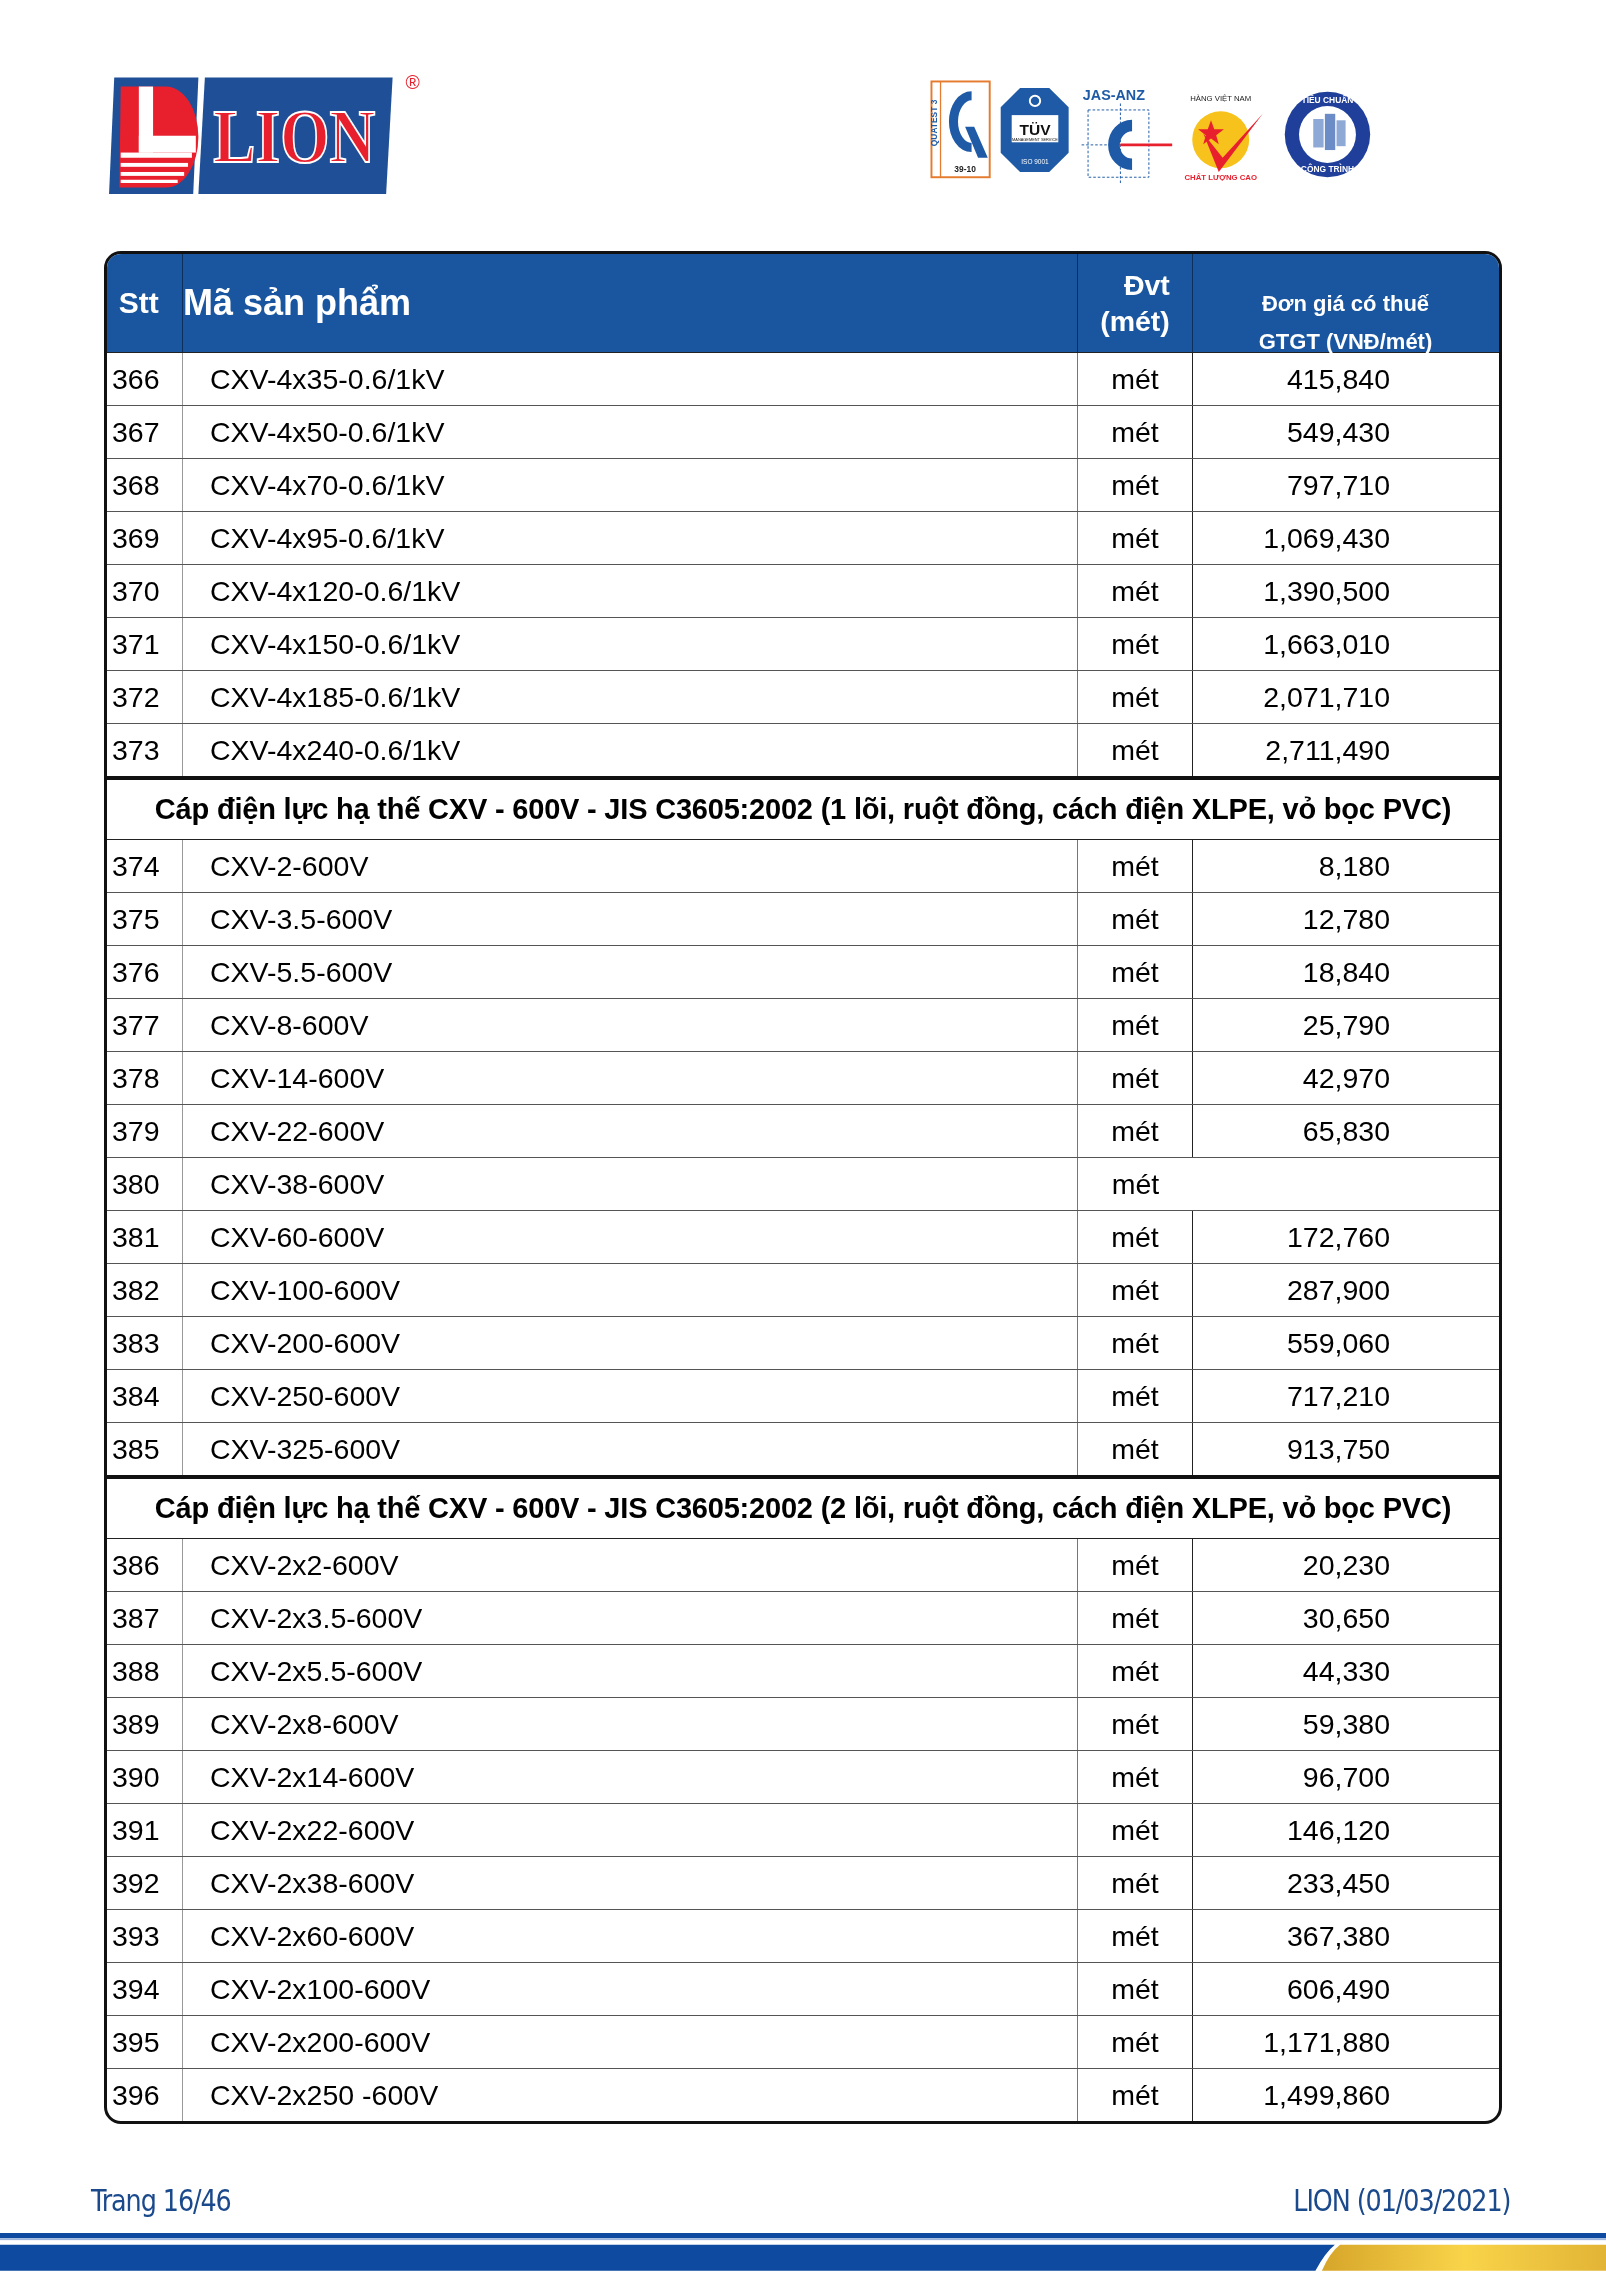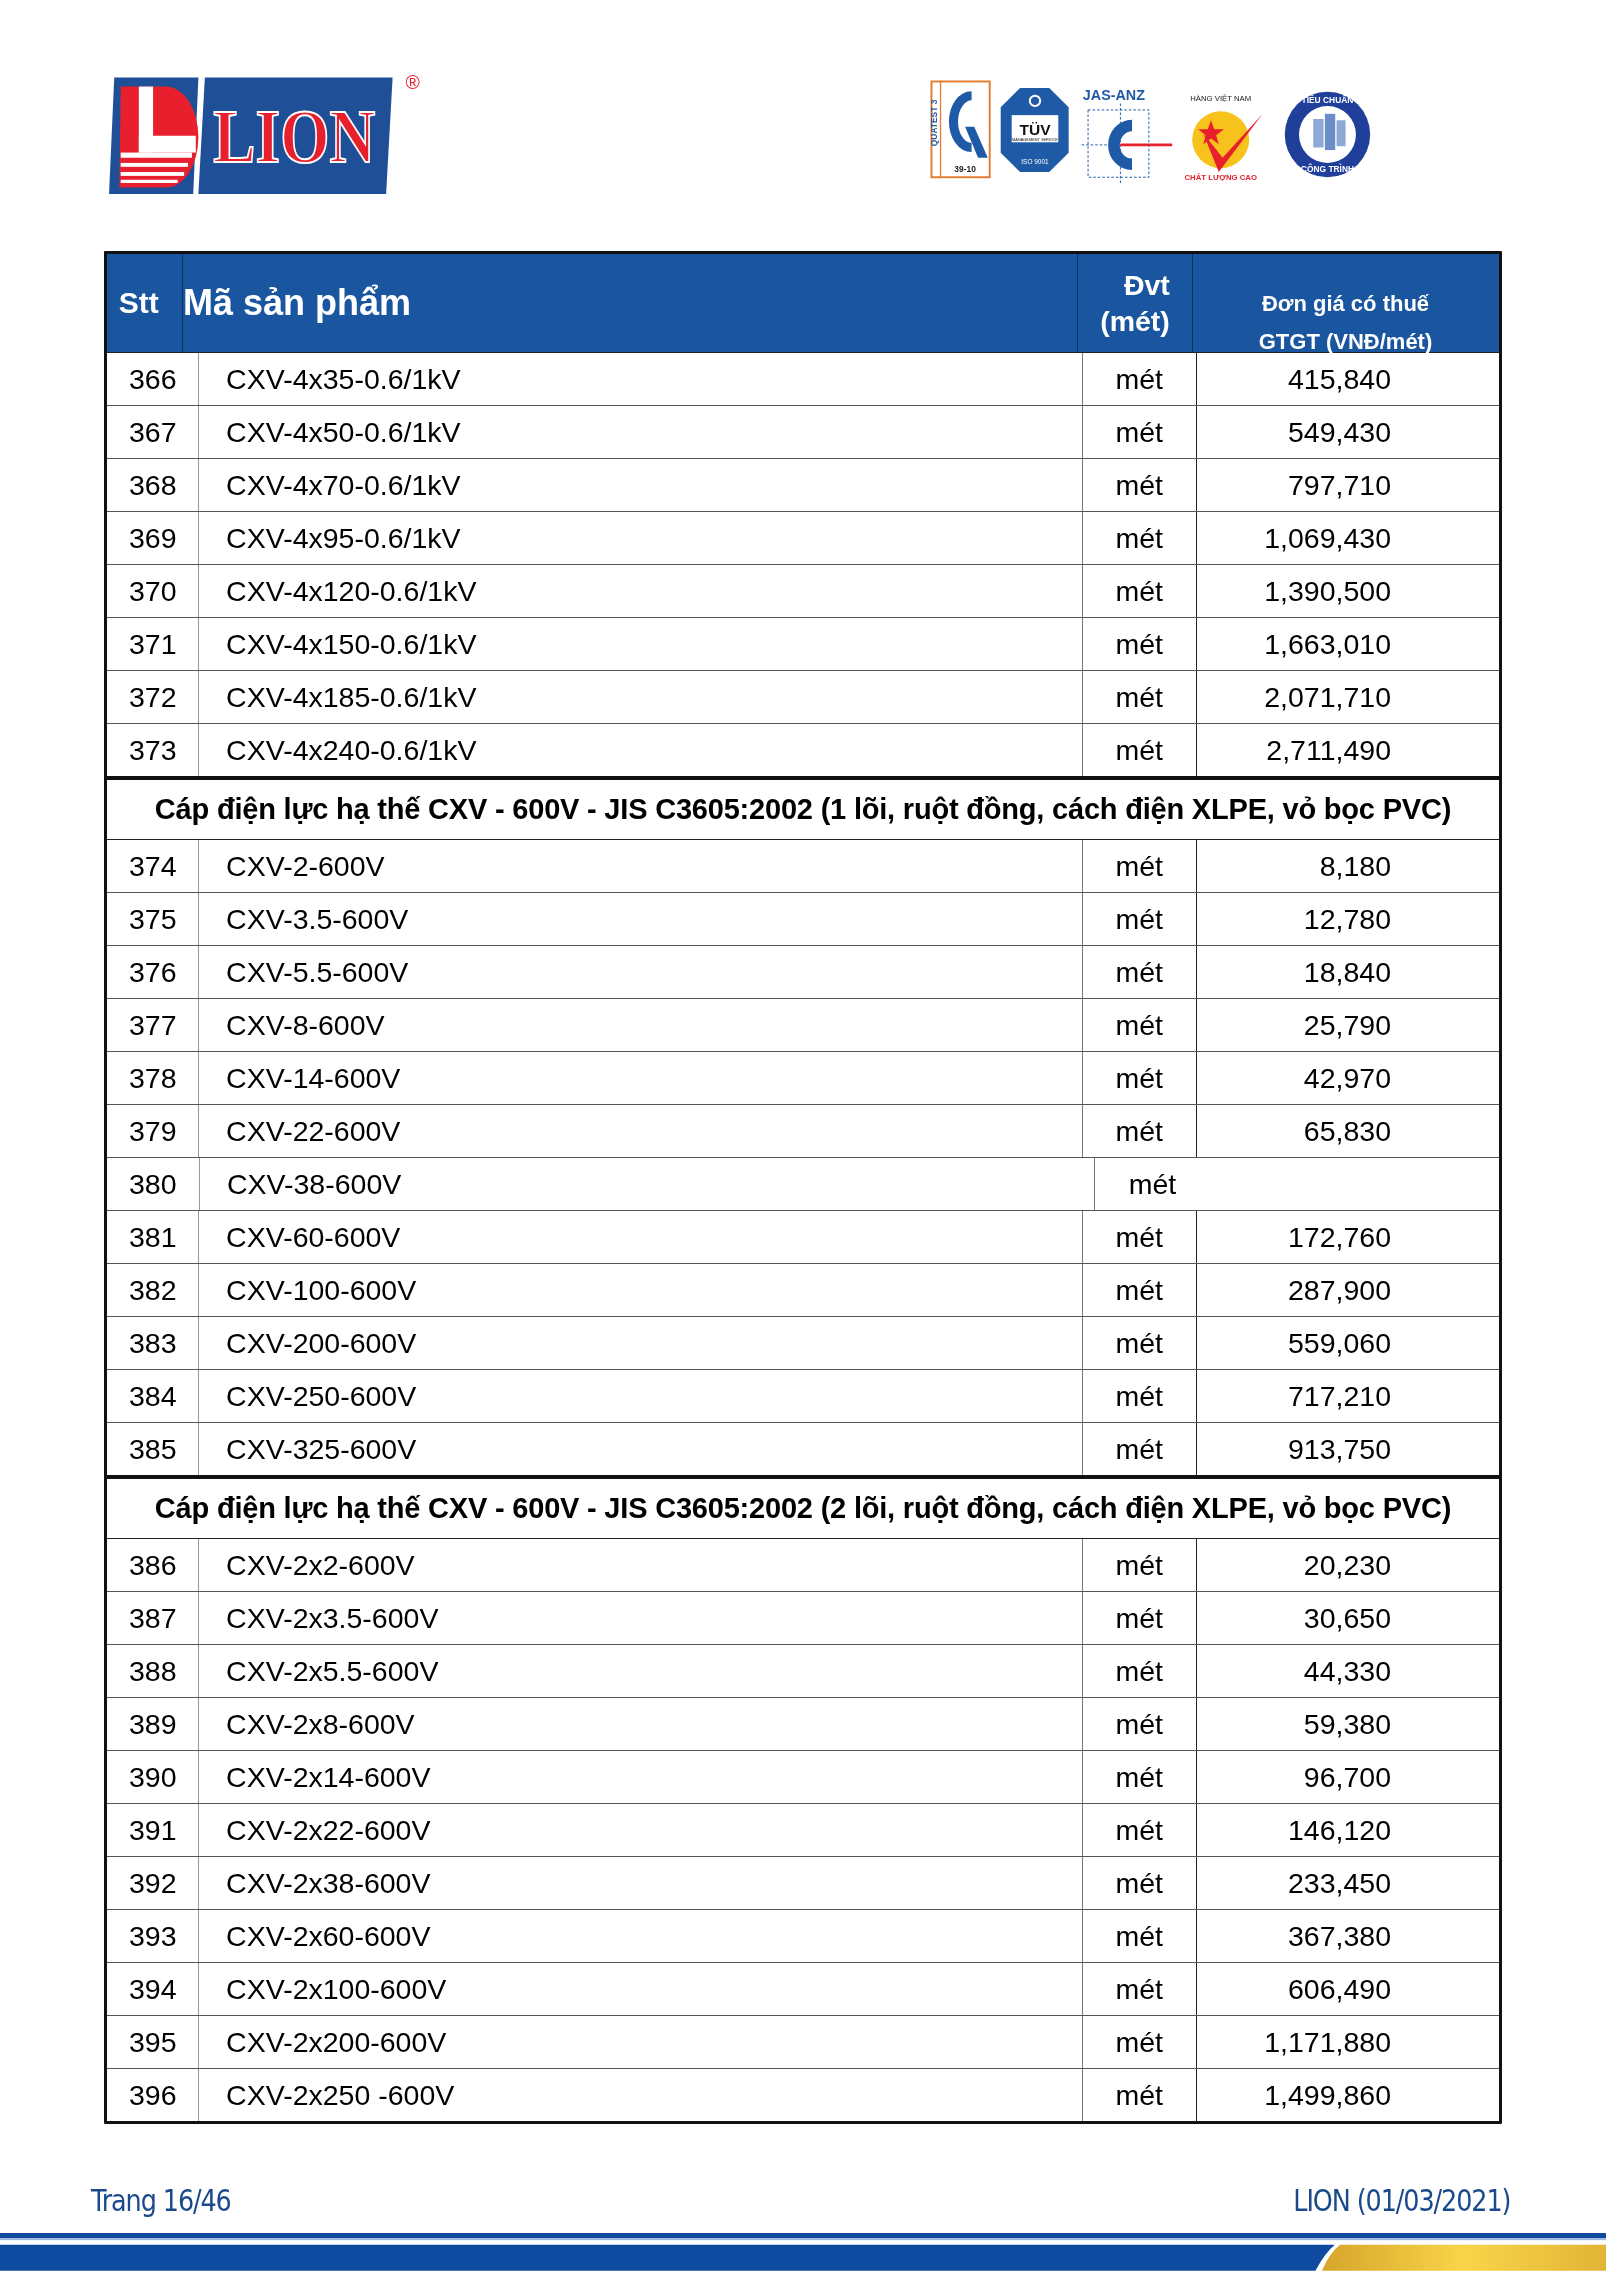--- a/index.html
+++ b/index.html
@@ -5,40 +5,40 @@
   html, body { margin: 0; padding: 0; background: #ffffff; }
   body { width: 1607px; height: 2295px; position: relative; overflow: hidden; font-family: "Liberation Sans", sans-serif; color: #000; }
 
   
   .brand-logo { position: absolute; left: 101px; top: 71px; width: 389px; height: 123px; }
   .cert-logos { position: absolute; left: 926px; top: 75px; width: 570px; height: 110px; }
 
   
   .price-table {
     position: absolute; left: 104px; top: 251px; width: 1398px;
-    border: 3.2px solid #111; border-radius: 1px; overflow: hidden; box-sizing: border-box;
+    border: 3.2px solid #111; border-radius: 17px; overflow: hidden; box-sizing: border-box;
     border-collapse: separate;
   }
   .thead { display: flex; background: #1a56a0; height: 98px; color: #fff; font-weight: bold; }
   .thead > div { display: flex; align-items: center; box-sizing: border-box; border-right: 1.3px solid #0d2f5c; }
   .thead > div:last-child { border-right: none; }
   .c-stt { width: 76px; }
   .c-code { width: 895px; }
   .c-unit { width: 115px; }
   .c-price { width: 305px; }
   .thead .c-stt { padding-left: 11.7px; font-size: 30px; }
   .thead .c-code { font-size: 36px; }
   .thead .c-unit { justify-content: center; text-align: right; font-size: 28.5px; line-height: 36px; }
   .thead .c-price { justify-content: center; text-align: center; font-size: 22px; line-height: 38px; margin-top: 40px; }
 
   .row { display: flex; height: 53px; border-top: 1.9px solid #555; box-sizing: border-box; font-size: 28.5px; }
   .row:first-child { border-top: 1.9px solid #222; }
   .row > div { display: flex; align-items: center; box-sizing: border-box; border-right: 1.3px solid #777; height: 100%; }
   .row > div:last-child { border-right: none; }
-  .row .c-stt { padding-left: 5px; border-right: 1.3px solid #999; margin-left: 17px; }
+  .row .c-stt { padding-left: 5px; border-right: 1.3px solid #999; }
   .row .c-code { padding-left: 27px; }
   .row .c-unit { justify-content: center; border-right: 1.3px solid #222; }
   .row .c-price { justify-content: flex-end; padding-right: 108px; }
 
   .section-row { height: 63px; border-top: 4.5px solid #111; display: flex; align-items: center; justify-content: center; font-weight: bold; font-size: 29px; box-sizing: border-box; letter-spacing: -0.2px; }
 
   
   .footer-left { position: absolute; left: 91px; top: 2183px; font-size: 30px; color: #1b4a8c; font-family: "DejaVu Sans", sans-serif; font-weight: normal; letter-spacing: -1.3px; transform: scaleX(0.85); transform-origin: left; }
   .footer-right { position: absolute; right: 97px; top: 2183px; font-size: 30px; color: #1b4a8c; font-family: "DejaVu Sans", sans-serif; letter-spacing: -1.3px; transform: scaleX(0.85); transform-origin: right; }
   .footer-bar { position: absolute; left: 0; top: 2233px; width: 1607px; height: 39px; }

